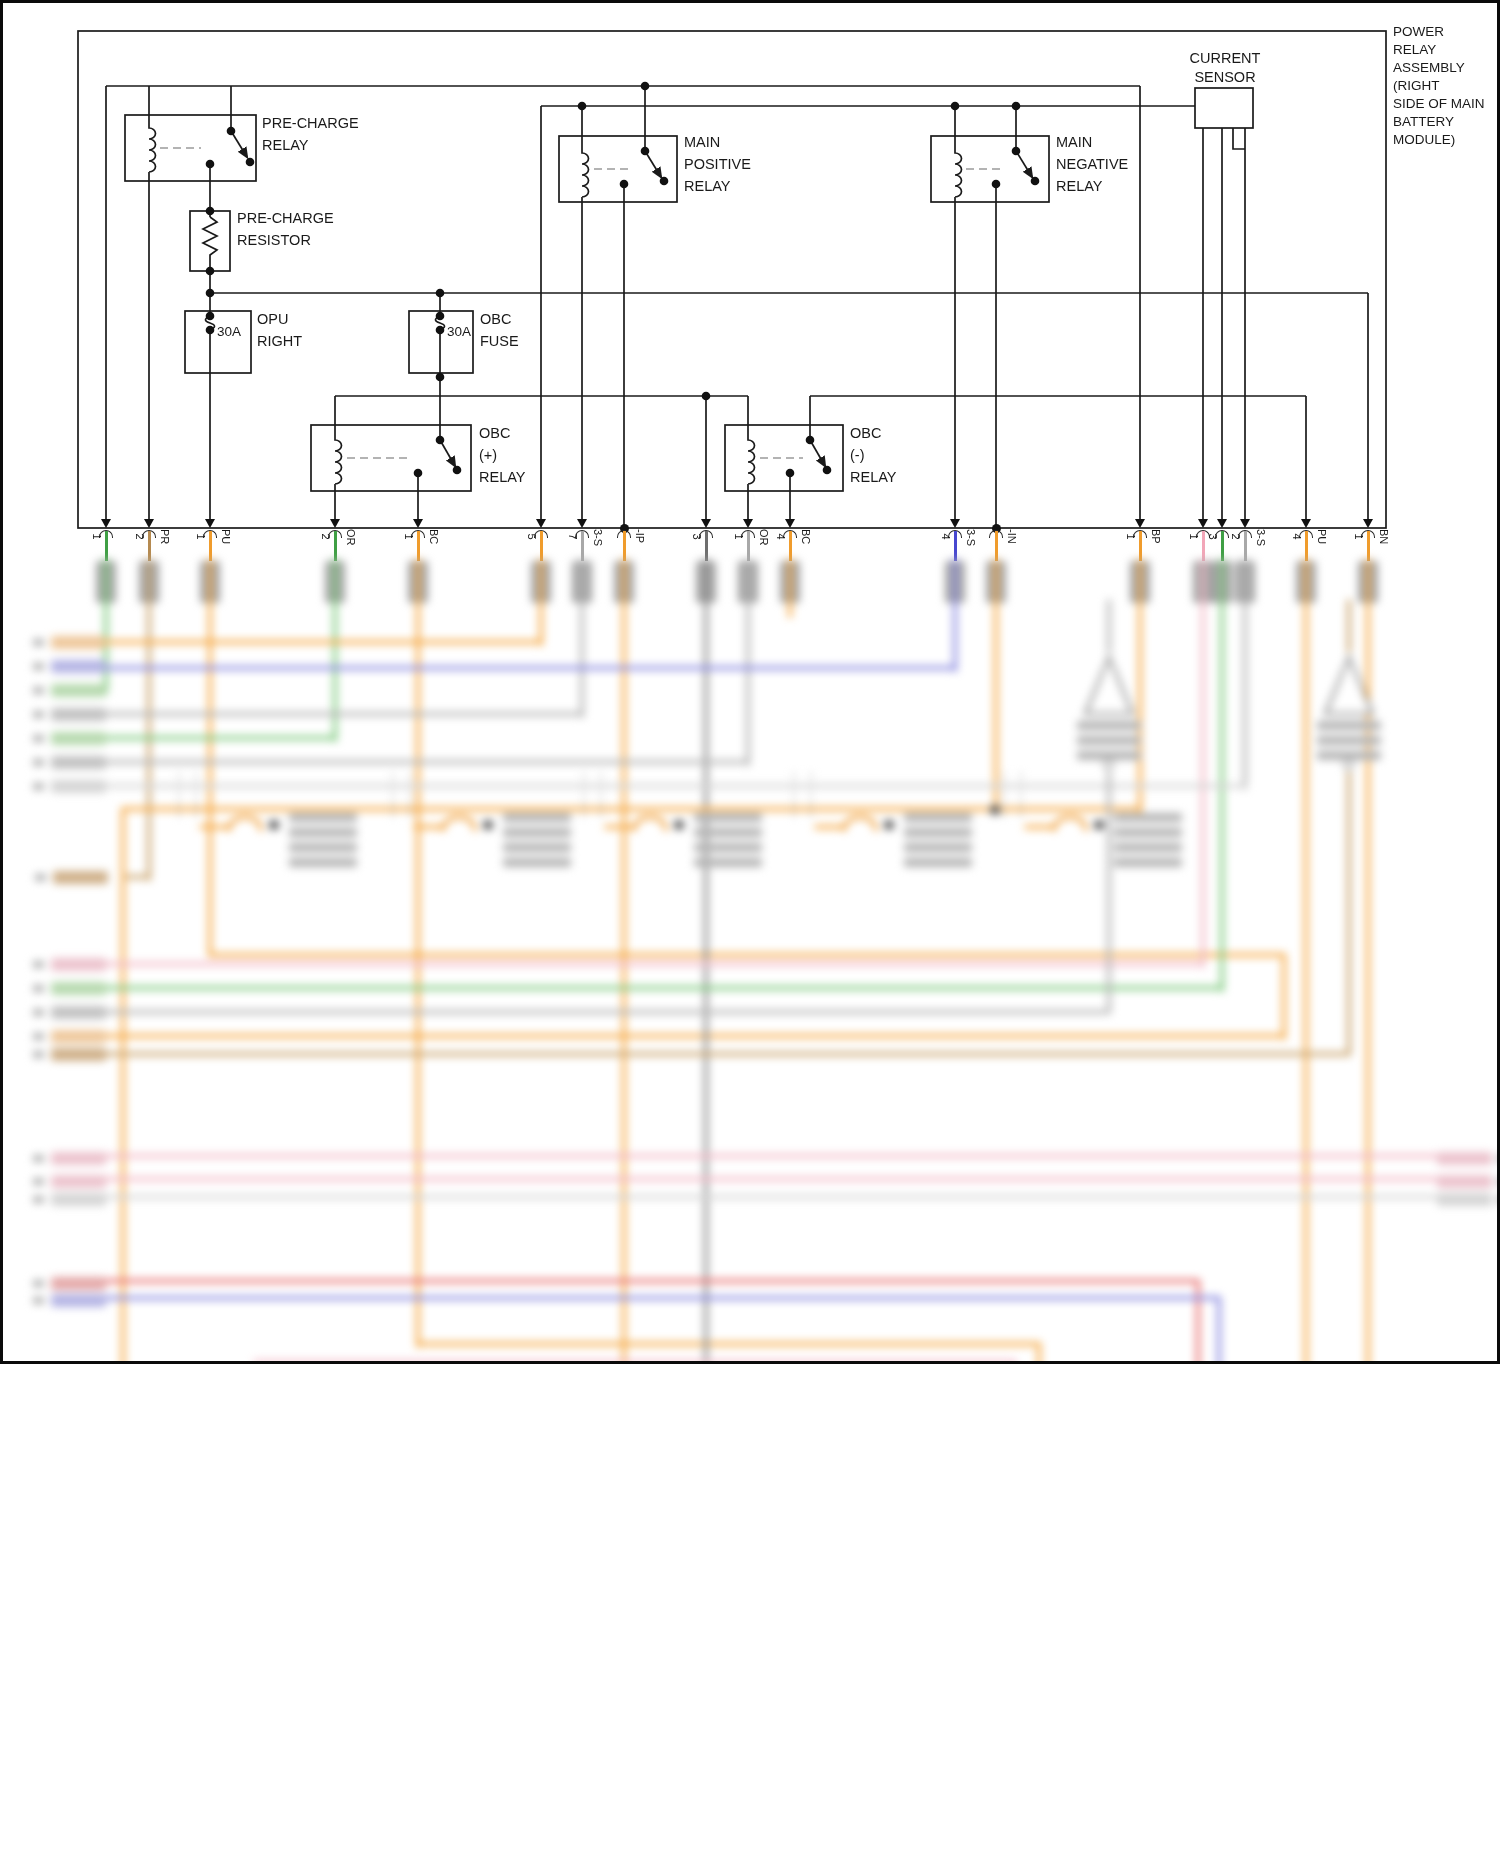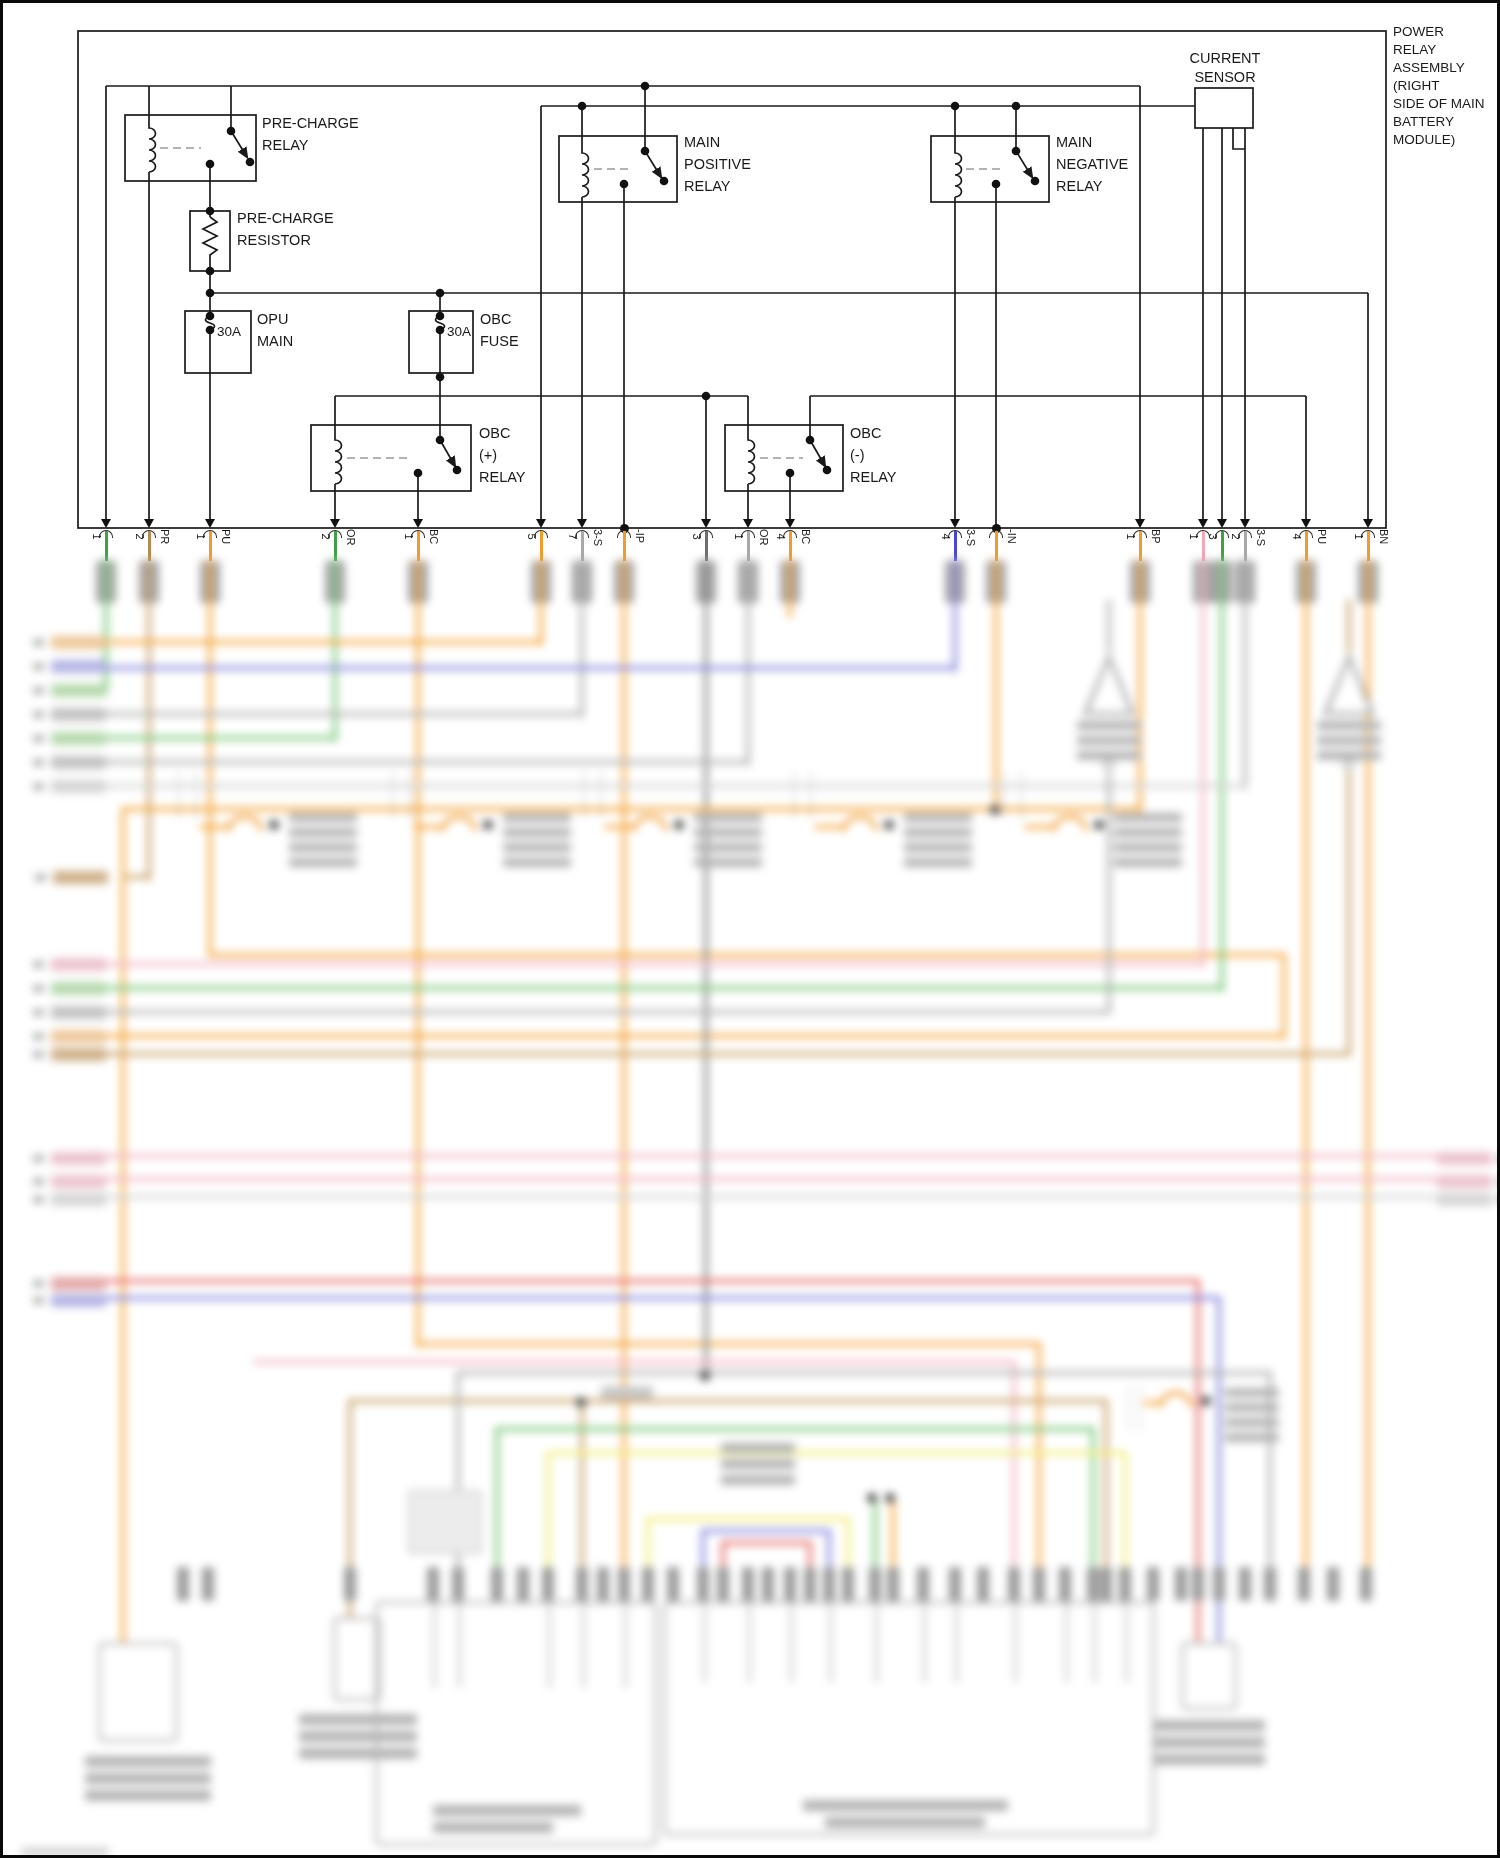--- a/index.html
+++ b/index.html
@@ -1,16 +1,16 @@
 <!DOCTYPE html>
 <html><head>
 <meta charset="utf-8">
 <style>
   html,body{margin:0;padding:0;background:#fff;}
-  #page{position:relative;width:1500px;height:1858px;box-sizing:border-box;border:3px solid #0a0a0a;background:#fff;overflow:hidden;font-family:"Liberation Sans",sans-serif;}
+  #page{position:relative;width:1500px;height:1364px;box-sizing:border-box;border:3px solid #0a0a0a;background:#fff;overflow:hidden;font-family:"Liberation Sans",sans-serif;}
   #schematic{position:absolute;left:0;top:0;}
   .lbl{position:absolute;font-size:14.5px;line-height:22px;color:#1a1a1a;white-space:pre-line;}
   .lbl.small{font-size:13.5px;line-height:18px;}
   .lbl.center{text-align:center;}
   .pin-num,.pin-code{position:absolute;font-size:11px;line-height:12px;color:#1a1a1a;transform:rotate(90deg);transform-origin:center center;white-space:nowrap;}
   .pin-wire{position:absolute;width:3px;}
   .pin-arrow{position:absolute;width:0;height:0;border-left:5px solid transparent;border-right:5px solid transparent;border-top:9px solid #111;}
   .pin-dot{position:absolute;width:9px;height:9px;border-radius:50%;background:#111;}
   .pin-bracket{position:absolute;width:14px;height:8px;border:1.6px solid #2a2a2a;border-bottom:none;border-radius:8px 8px 0 0;box-sizing:border-box;}
   #blurzone{position:absolute;left:0;top:0;width:1500px;height:1861px;filter:blur(4px);pointer-events:none;}
@@ -142,21 +142,21 @@
 SIDE OF MAIN
 BATTERY
 MODULE)</div>
   <div class="lbl center" style="left:1176px;top:46px;width:92px;line-height:19px;">CURRENT
 SENSOR</div>
   <div class="lbl" style="left:259px;top:109px;">PRE-CHARGE
 RELAY</div>
   <div class="lbl" style="left:234px;top:204px;">PRE-CHARGE
 RESISTOR</div>
   <div class="lbl" style="left:254px;top:305px;">OPU
-MAIN</div>
+RIGHT</div>
   <div class="lbl small" style="left:214px;top:320px;">30A</div>
   <div class="lbl" style="left:477px;top:305px;">OBC
 FUSE</div>
   <div class="lbl small" style="left:444px;top:320px;">30A</div>
   <div class="lbl" style="left:681px;top:128px;">MAIN
 POSITIVE
 RELAY</div>
   <div class="lbl" style="left:1053px;top:128px;">MAIN
 NEGATIVE
 RELAY</div>

